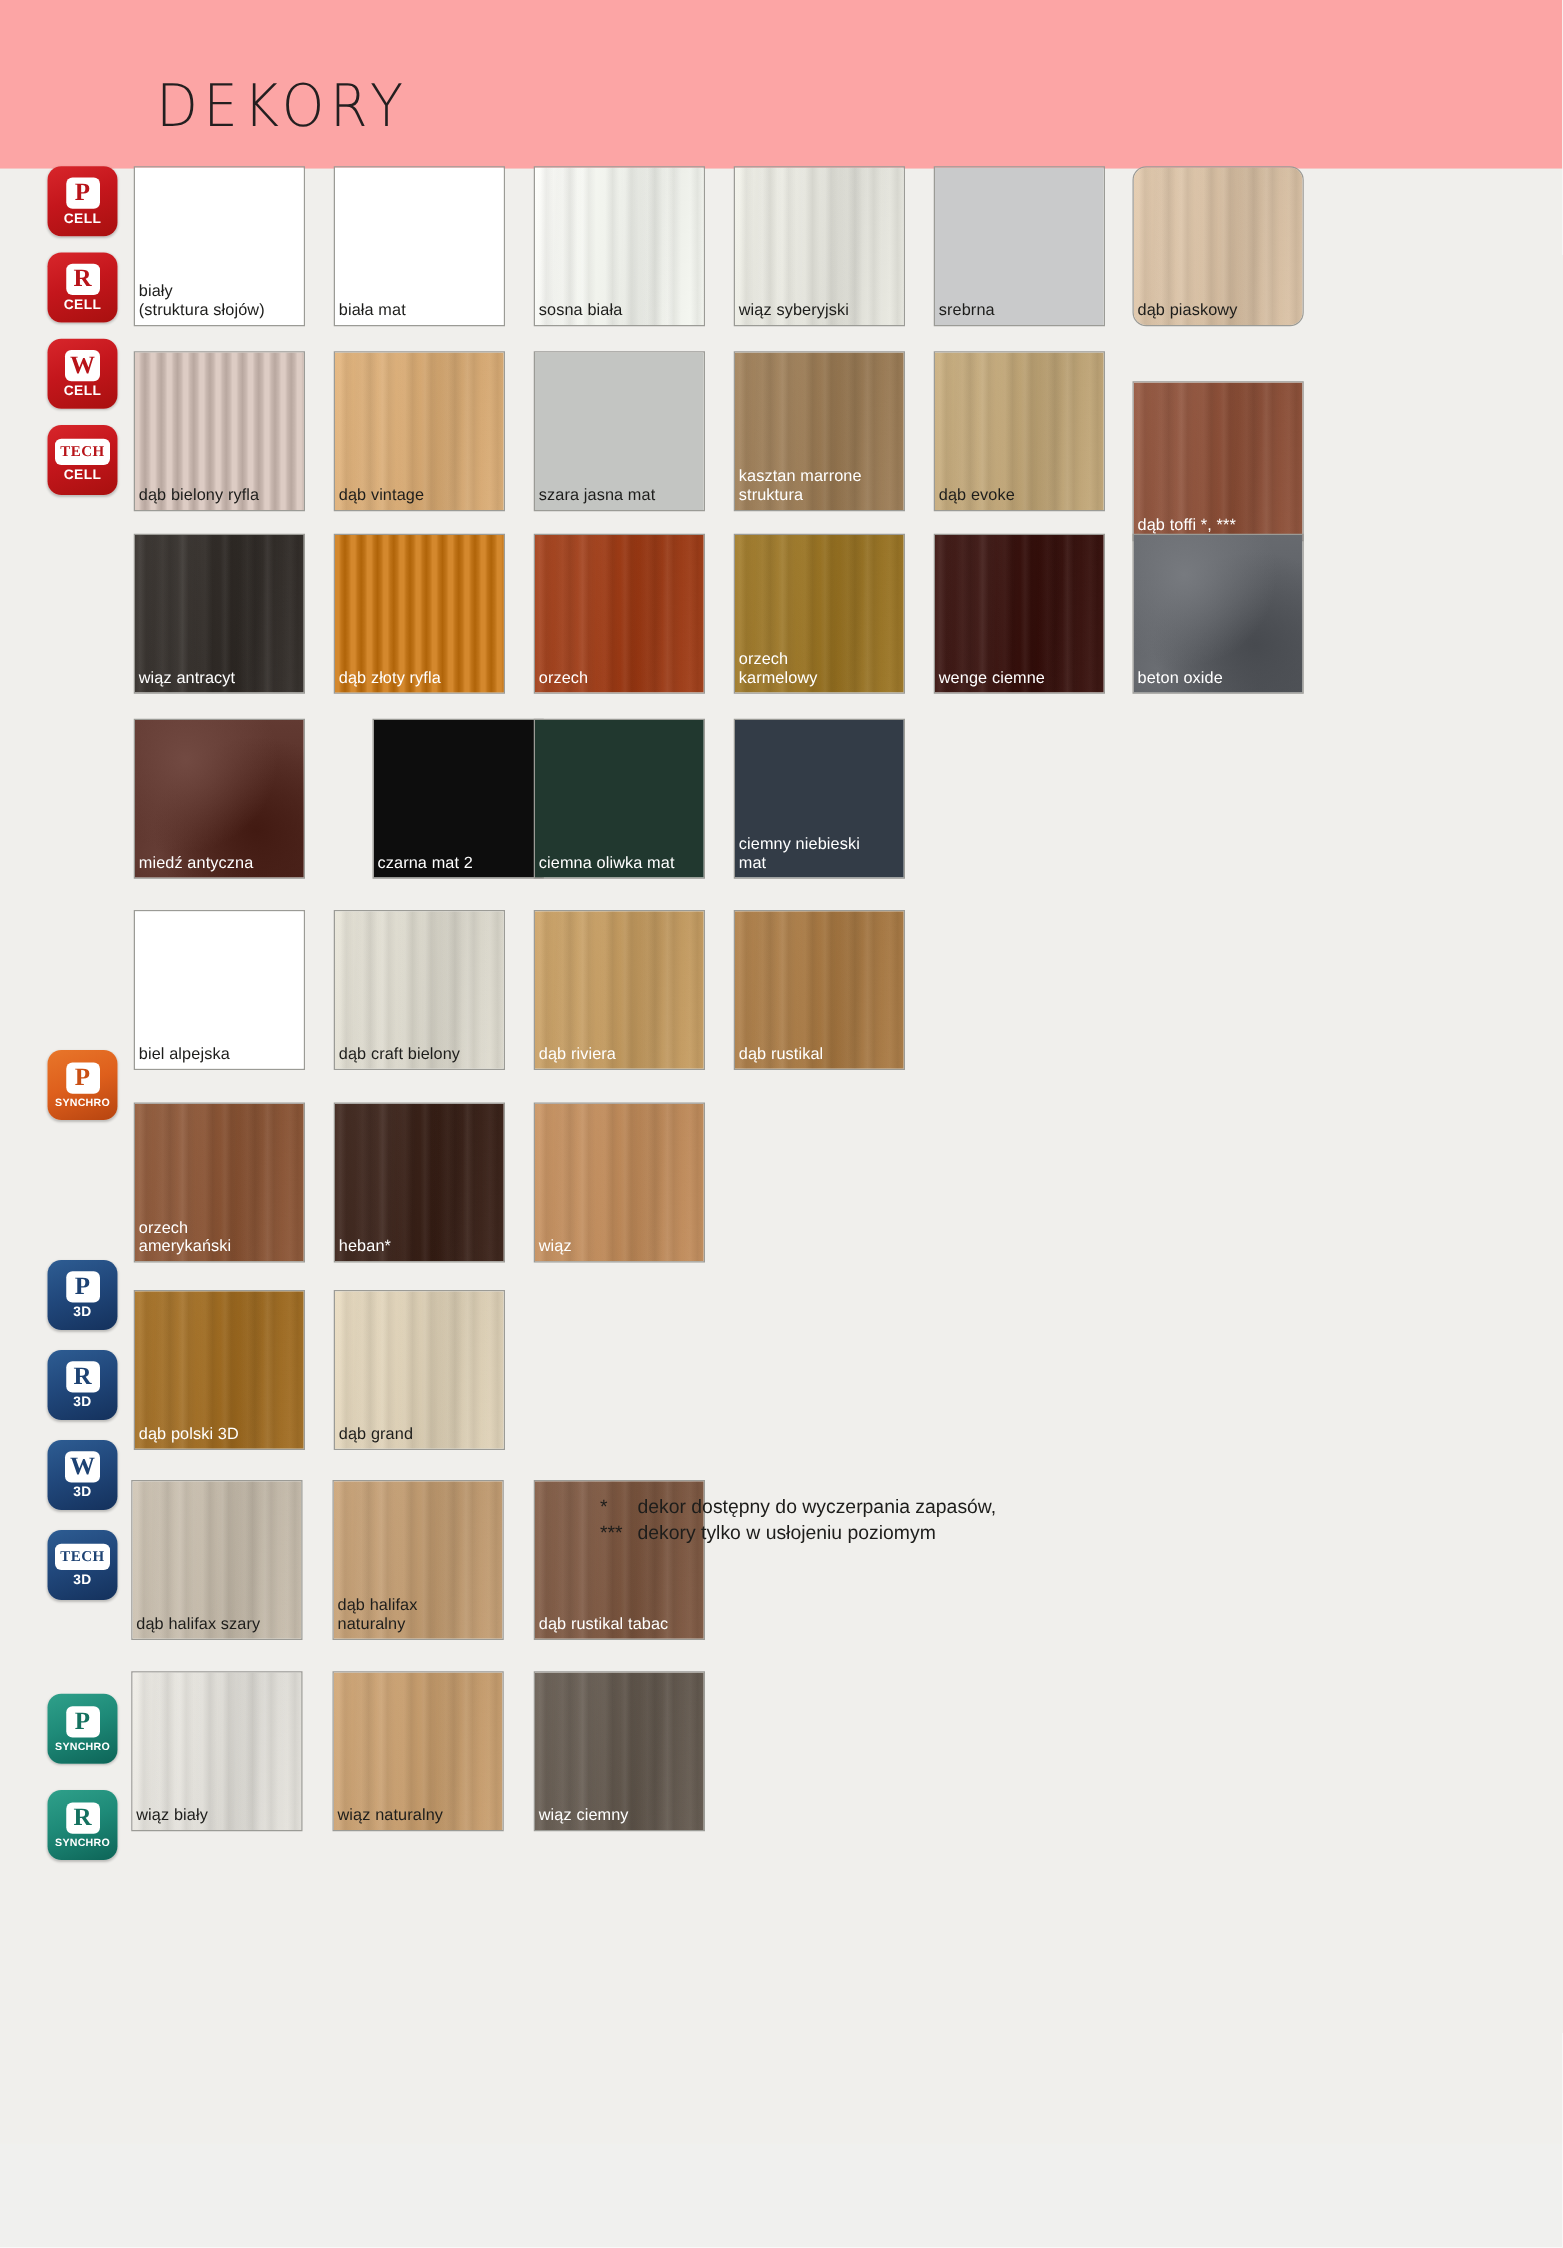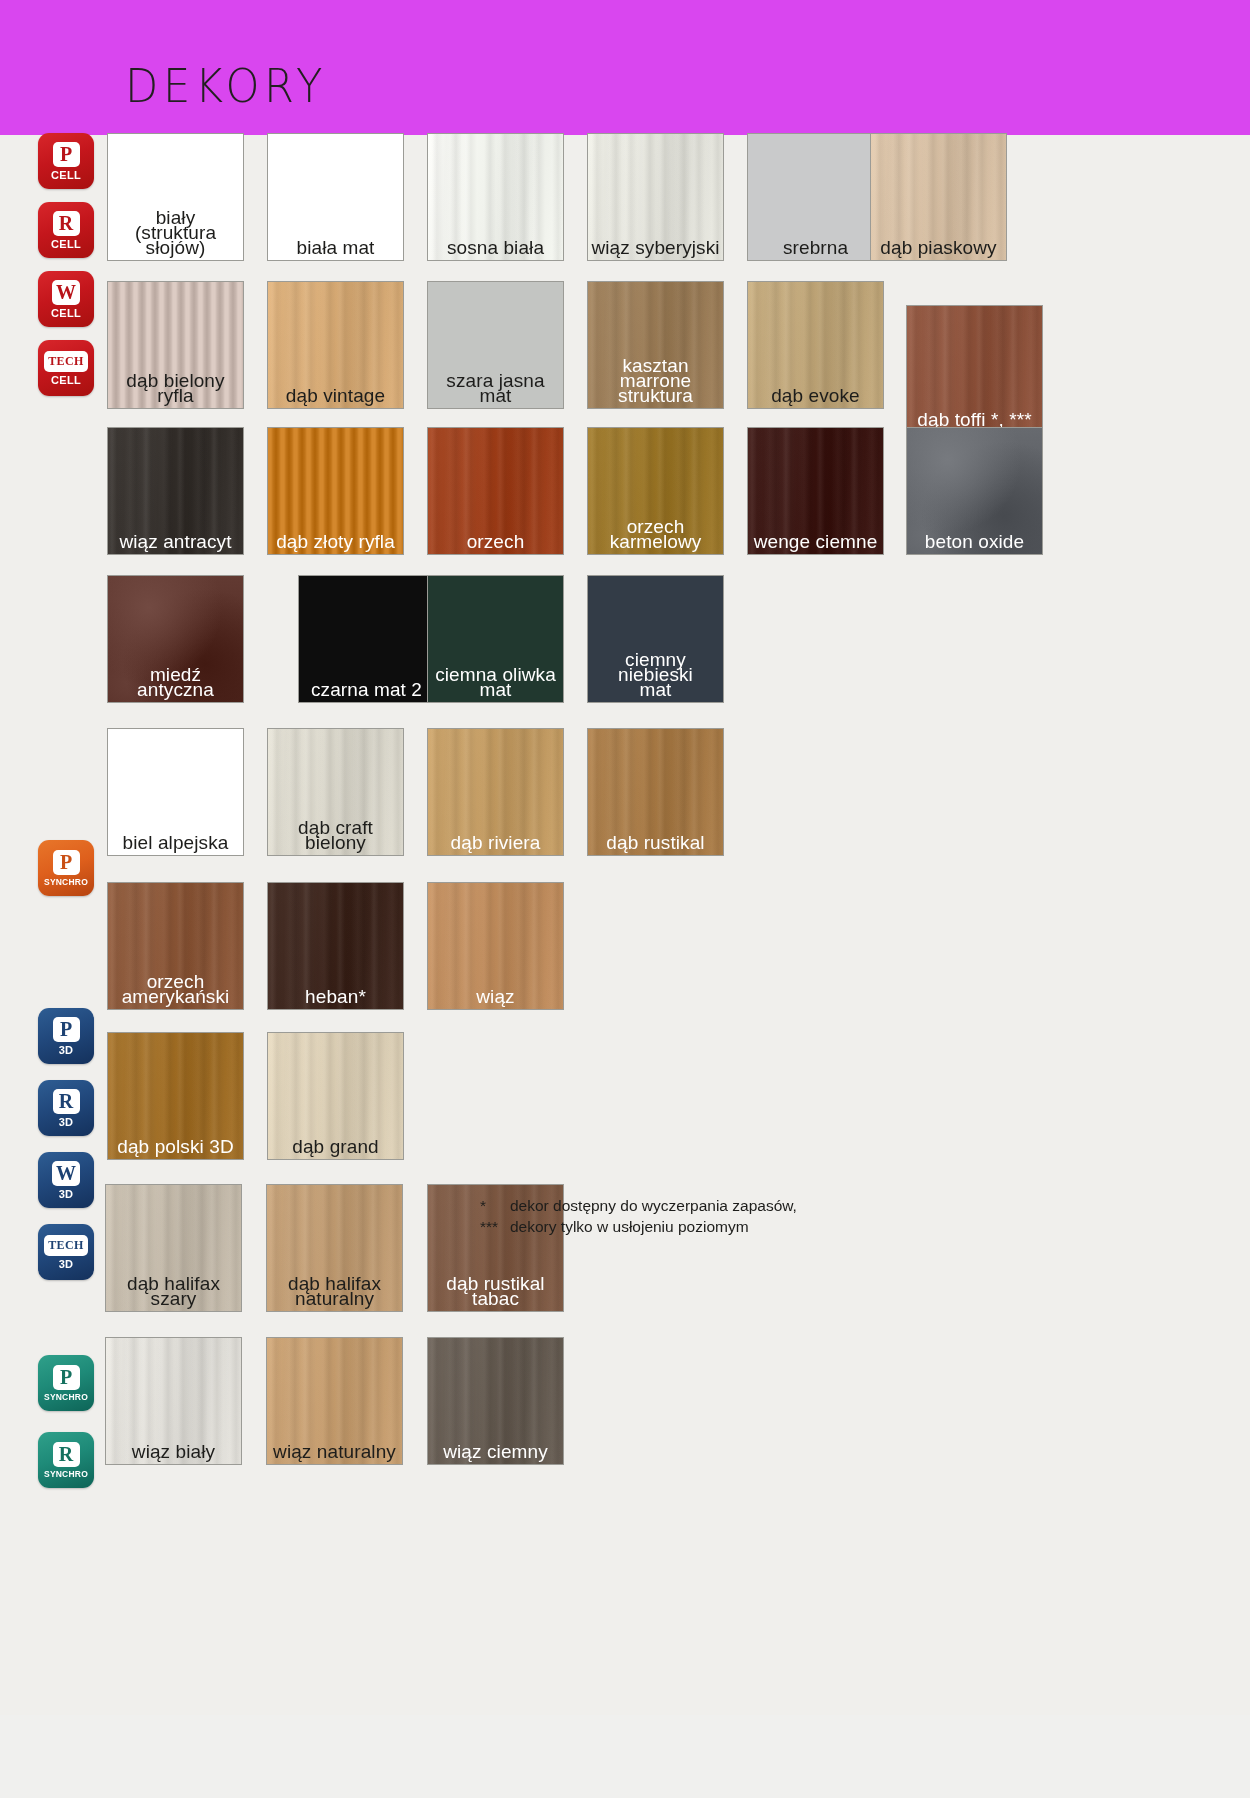--- a/index.html
+++ b/index.html
@@ -12,21 +12,21 @@
     position: relative;
     width: 1250px; height: 1798px;
     background: #f0f0ee;
     overflow: hidden;
   }
 
   
   .header {
     position: absolute; left: 0; top: 0;
     width: 1250px; height: 135px;
-    background: #d946ef;
+    background: #fca5a5;
   }
   .header-title {
     position: absolute; left: 125px; top: 58px;
     font-size: 47px;
     letter-spacing: 5px;
     font-weight: 300;
     color: #231f20;
     font-family: "DejaVu Sans", sans-serif;
     font-stretch: condensed;
     transform: scaleX(0.92);
@@ -107,22 +107,21 @@
     width: 137px; height: 128px;
     border: 1px solid #9b9b96;
     overflow: hidden;
   }
   .swatch-inner {
     position: absolute; inset: 0;
   }
   .swatch-label {
     position: absolute;
     left: 0; right: 0; bottom: 5px;
-    text-align: center;
-    font-size: 19px;
+    font-size: 13px;
     line-height: 15px;
     padding: 0 3px;
     letter-spacing: 0.1px;
   }
   .swatch-label.dark { color: #1d1d1b; }
   .swatch-label.light { color: #ffffff; }
 
   
   .footnote {
     position: absolute;
@@ -204,21 +203,21 @@
           <div class="swatch-label dark">sosna biała</div>
         </div>
         <div class="swatch" style="left: 587px; top: -2px;">
           <div class="swatch-inner" style="background: repeating-linear-gradient(90deg, rgba(255, 255, 255, 0) 0px, rgba(255, 255, 255, 0.055) 4px, rgba(0, 0, 0, 0.05) 9px, rgba(0, 0, 0, 0) 15px, rgba(255, 255, 255, 0.03) 22px, rgba(0, 0, 0, 0.067) 28px, rgba(255, 255, 255, 0) 34px), repeating-linear-gradient(92deg, rgba(0, 0, 0, 0) 0px, rgba(0, 0, 0, 0.035) 18px, rgba(255, 255, 255, 0.04) 40px, rgba(0, 0, 0, 0) 66px), linear-gradient(97deg, rgb(244, 244, 236) 0%, rgb(230, 230, 222) 38%, rgb(221, 221, 213) 70%, rgb(236, 236, 228) 100%);"></div>
           <div class="swatch-label dark">wiąz syberyjski</div>
         </div>
         <div class="swatch" style="left: 747px; top: -2px;">
           <div class="swatch-inner" style="background: rgb(201, 202, 203);"></div>
           <div class="swatch-label dark">srebrna</div>
         </div>
-        <div class="swatch" style="left: 870px; top: -2px;">
+        <div class="swatch" style="left: 906px; top: -2px; border-radius: 11px;">
           <div class="swatch-inner" style="background: repeating-linear-gradient(90deg, rgba(255, 255, 255, 0) 0px, rgba(255, 255, 255, 0.055) 4px, rgba(0, 0, 0, 0.05) 9px, rgba(0, 0, 0, 0) 15px, rgba(255, 255, 255, 0.03) 22px, rgba(0, 0, 0, 0.067) 28px, rgba(255, 255, 255, 0) 34px), repeating-linear-gradient(92deg, rgba(0, 0, 0, 0) 0px, rgba(0, 0, 0, 0.035) 18px, rgba(255, 255, 255, 0.04) 40px, rgba(0, 0, 0, 0) 66px), linear-gradient(97deg, rgb(230, 206, 178) 0%, rgb(216, 192, 164) 38%, rgb(207, 183, 155) 70%, rgb(222, 198, 170) 100%);"></div>
           <div class="swatch-label dark">dąb piaskowy</div>
         </div>
         <div class="swatch" style="left: 107px; top: 146px;">
           <div class="swatch-inner" style="background: repeating-linear-gradient(90deg, rgb(221, 204, 196) 0px, rgb(221, 204, 196) 3px, rgb(201, 184, 176) 5px, rgb(185, 168, 160) 8px, rgb(201, 184, 176) 11px, rgb(221, 204, 196) 13px), linear-gradient(rgb(213, 196, 188), rgb(197, 180, 172));"></div>
           <div class="swatch-label dark">dąb bielony ryfla</div>
         </div>
         <div class="swatch" style="left: 267px; top: 146px;">
           <div class="swatch-inner" style="background: repeating-linear-gradient(90deg, rgba(255, 255, 255, 0) 0px, rgba(255, 255, 255, 0.055) 4px, rgba(0, 0, 0, 0.05) 9px, rgba(0, 0, 0, 0) 15px, rgba(255, 255, 255, 0.03) 22px, rgba(0, 0, 0, 0.067) 28px, rgba(255, 255, 255, 0) 34px), repeating-linear-gradient(92deg, rgba(0, 0, 0, 0) 0px, rgba(0, 0, 0, 0.035) 18px, rgba(255, 255, 255, 0.04) 40px, rgba(0, 0, 0, 0) 66px), linear-gradient(97deg, rgb(230, 185, 131) 0%, rgb(216, 171, 117) 38%, rgb(207, 162, 108) 70%, rgb(222, 177, 123) 100%);"></div>
           <div class="swatch-label dark">dąb vintage</div>

